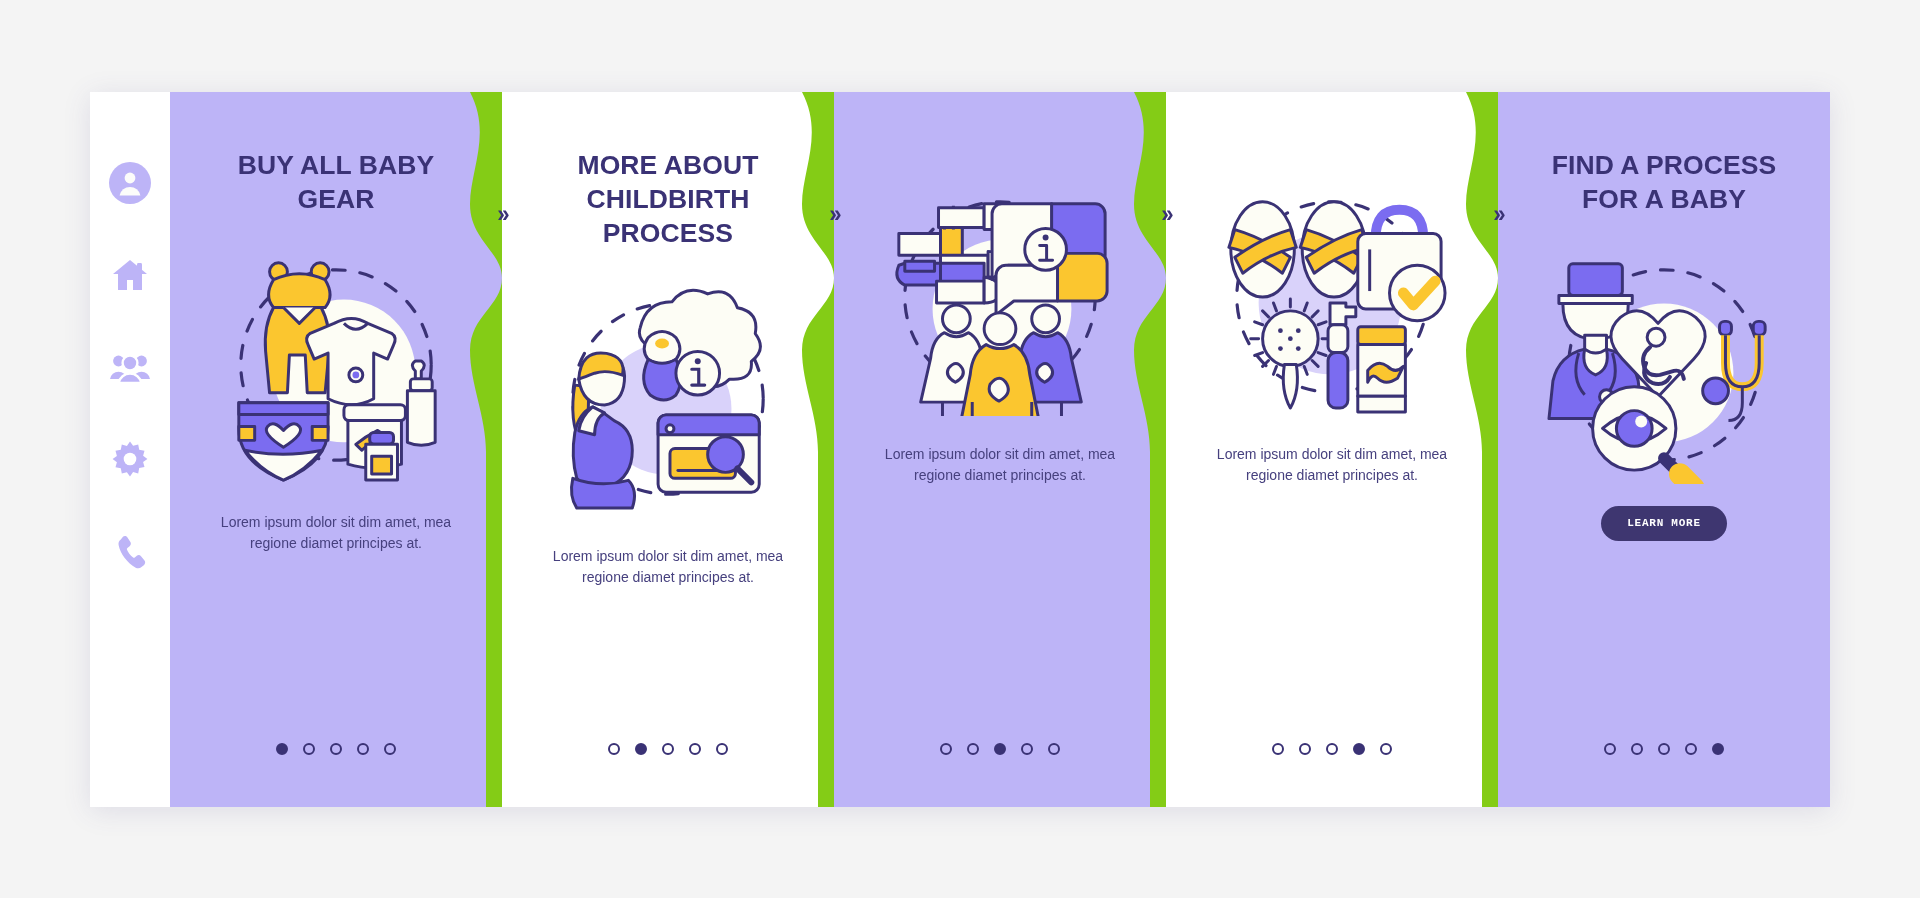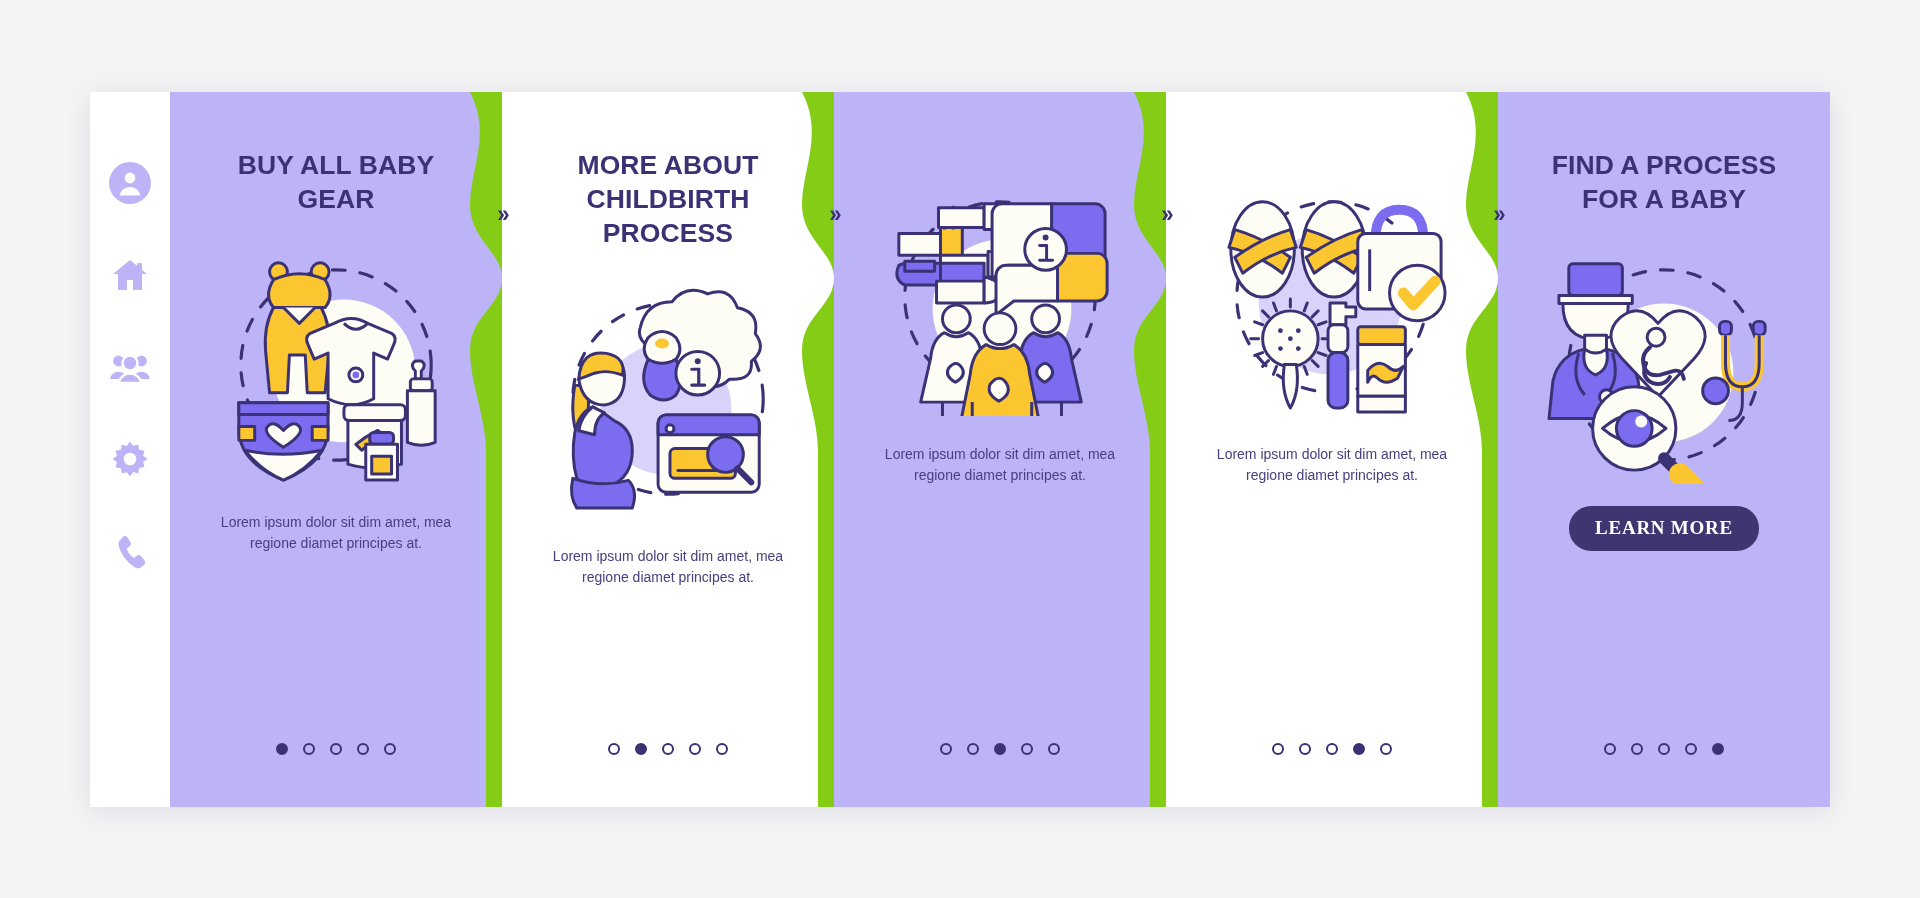--- a/index.html
+++ b/index.html
@@ -112,22 +112,22 @@
     max-width: 248px;
   }
 
   .learn-btn {
     margin-top: 22px;
     background: #3e3670;
     color: #ffffff;
     border: none;
     border-radius: 22px;
     padding: 11px 26px 12px 26px;
-    font-family: Liberation Serif, serif;
-    font-size: 19px;
+    font-family: Liberation Mono, monospace;
+    font-size: 11px;
     font-weight: bold;
     letter-spacing: .75px;
     cursor: pointer;
   }
 
   .dots {
     position: absolute;
     bottom: 52px;
     left: 0;
     right: 0;

